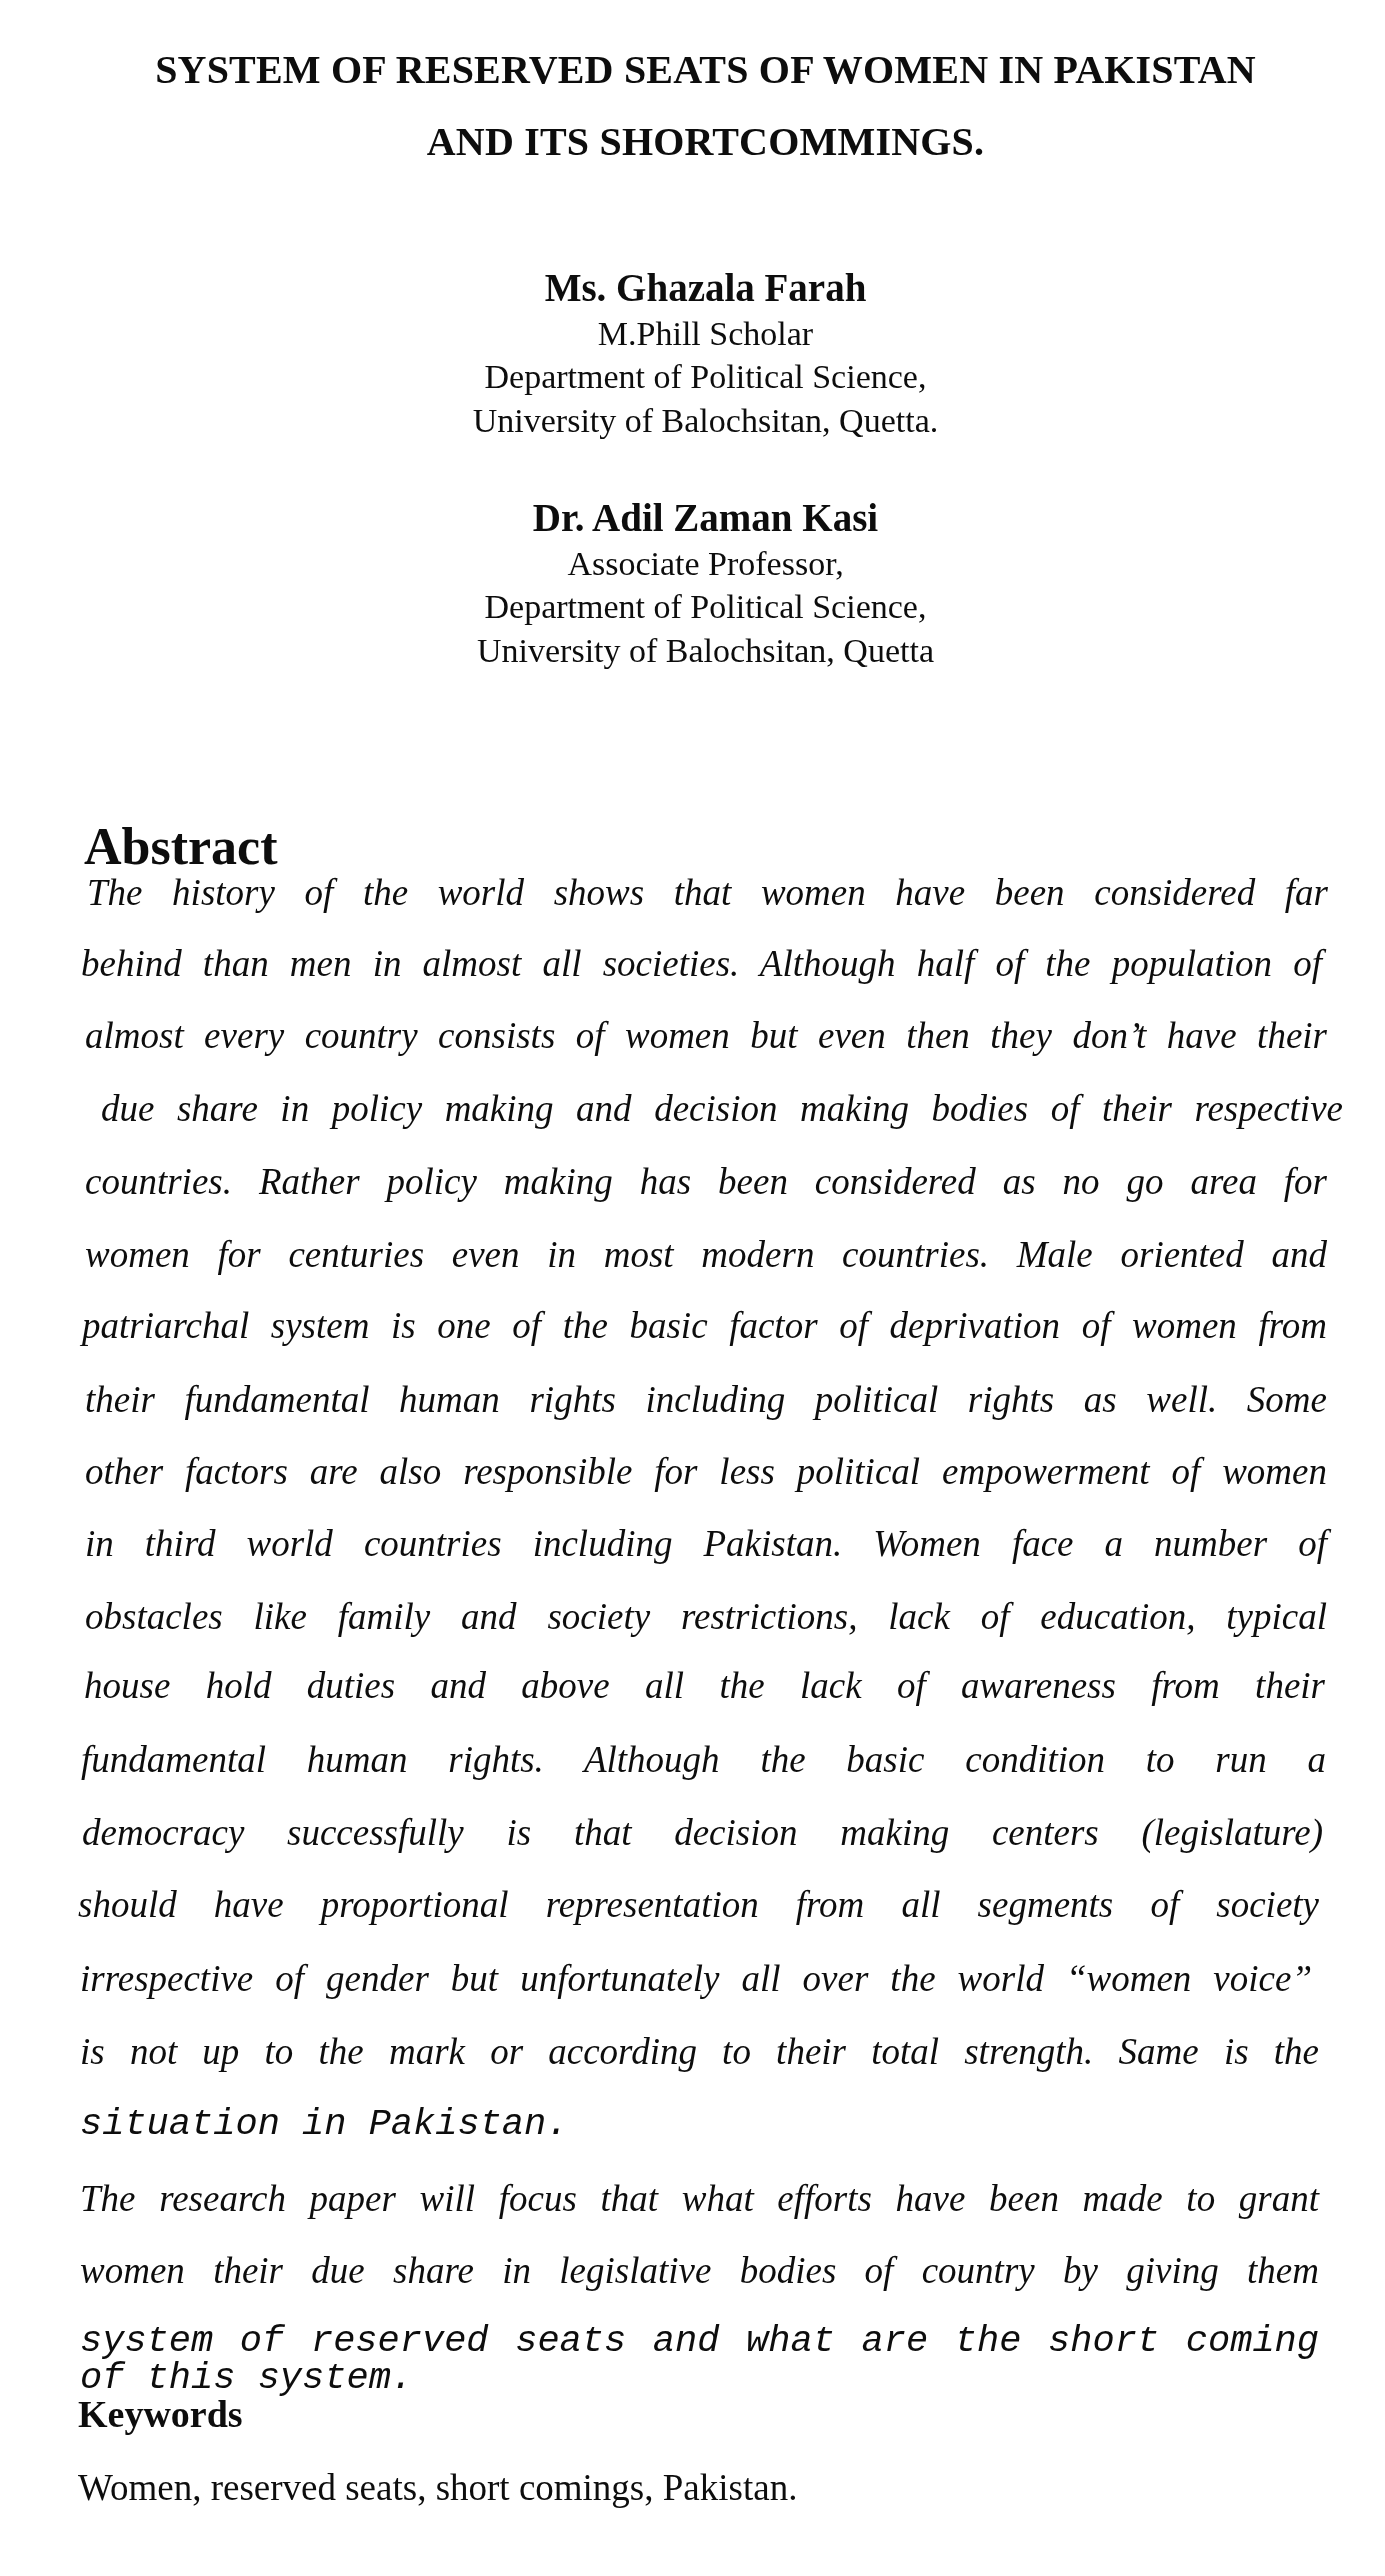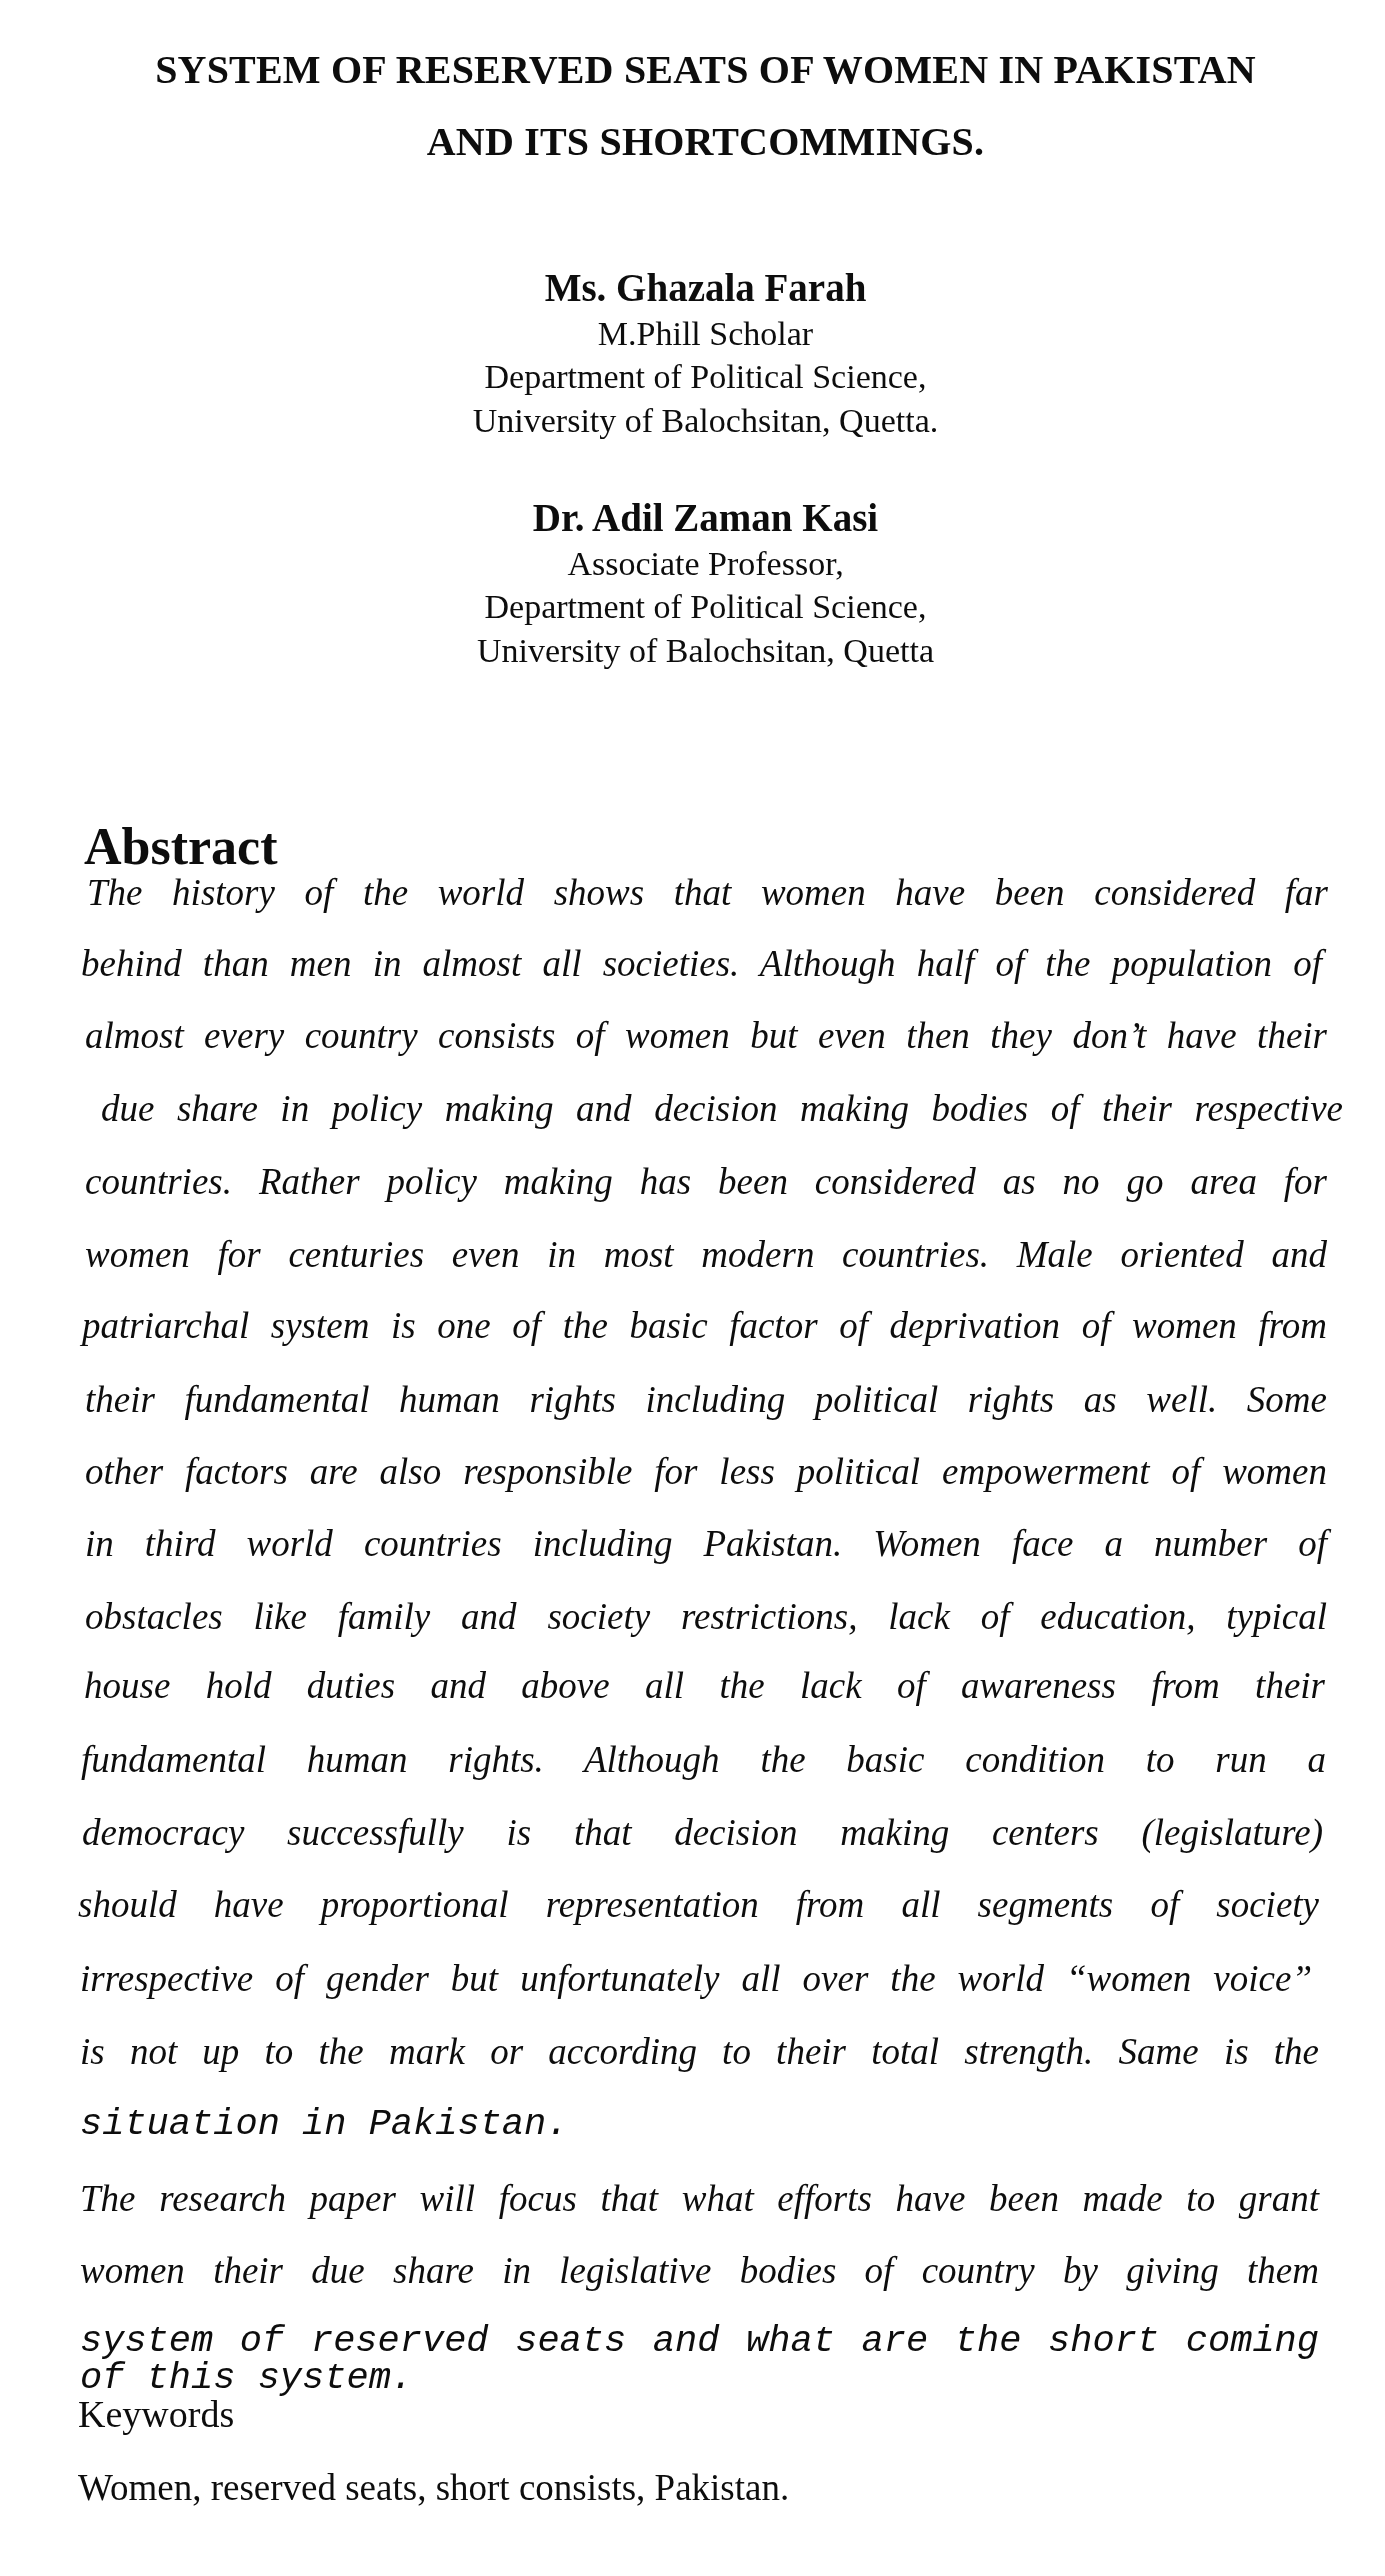--- a/index.html
+++ b/index.html
@@ -3,21 +3,21 @@
 <meta charset="utf-8">
 <style>
   html, body { margin: 0; padding: 0; background: #ffffff; }
   body { width: 1385px; height: 2576px; position: relative; overflow: hidden; color: #0d0d0d; font-family: "Liberation Serif", "DejaVu Serif", serif; }
   .ln { position: absolute; white-space: nowrap; line-height: 1; margin: 0; }
   .center { left: 0; width: 1411px; text-align: center; }
   .title { font-size: 40px; font-weight: bold; letter-spacing: 0.2px; }
   .author-name { font-size: 39px; font-weight: bold; }
   .affil { font-size: 34px; }
   .h-abstract { font-size: 52px; font-weight: bold; left: 84px; margin-top: 44px; }
-  .h-keywords { font-size: 38px; font-weight: normal; left: 78px; }
+  .h-keywords { font-size: 38px; font-weight: bold; left: 78px; }
   .body-line { font-size: 37px; font-style: italic; text-align: justify; text-align-last: justify; white-space: normal; height: 37px; overflow: visible; }
   .body-line.last { text-align-last: left; font-family: Liberation Mono, monospace; }
   .kw-text { font-size: 37px; left: 78px; }
 </style>
 </head>
 <body>
 
 <div class="ln center title" style="top:50px">SYSTEM OF RESERVED SEATS OF WOMEN IN PAKISTAN</div>
 <div class="ln center title" style="top:122px">AND ITS SHORTCOMMINGS.</div>
 
@@ -55,14 +55,14 @@
   <div class="ln body-line" style="top:1886px;left:78px;width:1241px">should have proportional representation from all segments of society</div>
   <div class="ln body-line" style="top:1960px;left:80px;width:1232px">irrespective of gender but unfortunately all over the world “women voice”</div>
   <div class="ln body-line" style="top:2033px;left:80px;width:1239px">is not up to the mark or according to their total strength. Same is the</div>
   <div class="ln body-line last" style="top:2106px;left:80px;width:1239px">situation in Pakistan.</div>
   <div class="ln body-line" style="top:2180px;left:80px;width:1239px">The research paper will focus that what efforts have been made to grant</div>
   <div class="ln body-line" style="top:2252px;left:80px;width:1239px">women their due share in legislative bodies of country by giving them</div>
   <div class="ln body-line last" style="top:2323px;left:80px;width:1239px">system of reserved seats and what are the short coming of this system.</div>
 </div>
 
 <div class="ln h-keywords" style="top:2395px">Keywords</div>
-<div class="ln kw-text" style="top:2469px">Women, reserved seats, short consists, Pakistan.</div>
+<div class="ln kw-text" style="top:2469px">Women, reserved seats, short comings, Pakistan.</div>
 
 
 </body></html>

